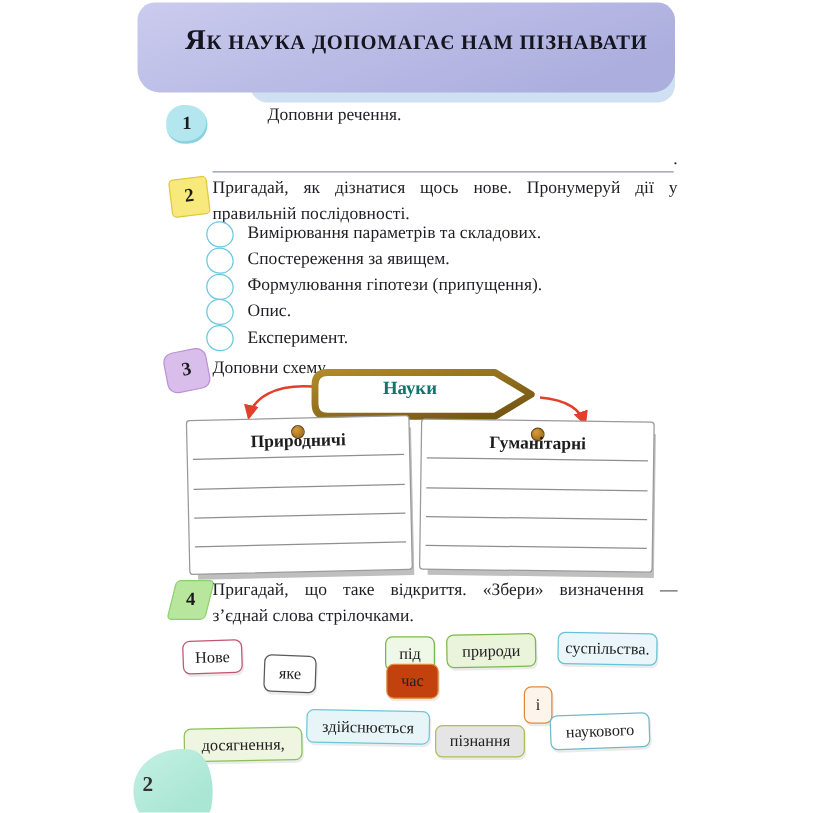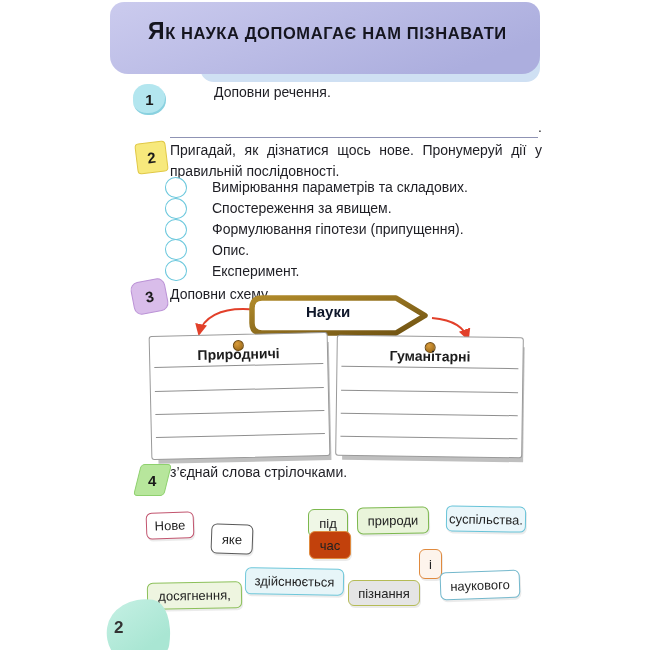--- a/index.html
+++ b/index.html
@@ -1,17 +1,17 @@
 <!DOCTYPE html>
 <html style="--banner-bg-top: #cbcbee; --banner-bg-bottom: #acaede; --banner-underlay: #cfe0f3; --badge1-bg: #b3e6ef; --badge2-bg: #f7e97c; --badge2-border: #e0c845; --badge3-bg: #d9bdea; --badge3-border: #bb92d6; --badge4-bg: #b7e69c; --badge4-border: #8ed06e; --circle-border: #6cc8dd; --sign-border: #8f6c1a; --arrow-red: #e2402a; --card-border: #9a9a9a; --rule-line: #8f8f8f; --pin: #a8731e; --text: #1e1e24; --blank-line: #8f93b4; --page-blob: #a9e6d3;"><head>
 <meta charset="utf-8">
 <style>
   html,body{margin:0;padding:0;background:#ffffff;}
   .page{position:relative;width:636px;height:650px;overflow:hidden;
-        font-family:Liberation Sans, sans-serif;color:var(--text,#1e1e24);}
+        font-family:Liberation Serif, serif;color:var(--text,#1e1e24);}
   .abs{position:absolute;}
 
   
   .banner-underlay{left:200px;top:24px;width:340px;height:58px;border-radius:14px;
       background:var(--banner-underlay);}
   .banner{left:110px;top:2px;width:430px;height:72px;border-radius:0 0 18px 18px;
       background:linear-gradient(160deg,var(--banner-bg-top) 0%,var(--banner-bg-bottom) 85%);
       border-top-left-radius:14px;border-top-right-radius:14px;}
   .banner-text{padding:18px 0 0 38px;font-weight:bold;font-size:16.5px;line-height:23px;
       letter-spacing:.6px;text-transform:uppercase;color:#15151f;}
@@ -34,25 +34,25 @@
   .task-text{font-size:14px;line-height:21px;color:var(--text);}
   .jline{text-align:justify;text-align-last:justify;}
   .blank{border-bottom:1.4px solid var(--blank-line);}
   .row-flex{display:flex;align-items:flex-end;}
   .fill{flex:1 1 auto;}
 
   
   .check-row{display:flex;align-items:center;height:20.8px;}
   .check-circle{width:20px;height:19px;border:1.7px solid var(--circle-border);
       border-radius:50% 55% 50% 52%;background:#fff;flex:0 0 auto;}
-  .check-label{margin-left:25px;font-size:14px;white-space:nowrap;}
+  .check-label{margin-left:11px;font-size:14px;white-space:nowrap;}
 
   
   .sign-label{left:268px;top:303px;width:120px;text-align:center;font-size:15px;
-      font-weight:600;color:#0f172a;}
+      font-weight:600;color:#0f766e;}
   .card{background:#fff;border:1.6px solid var(--card-border);border-radius:3px;
       box-shadow:4px 7px 0 -3px #bfbfbf;}
   .card-left{left:150px;top:334px;width:177px;height:122px;transform:rotate(-1.3deg);}
   .card-right{left:336px;top:336px;width:185px;height:119px;transform:rotate(.8deg);}
   .pin{position:absolute;top:5px;left:50%;margin-left:-6px;width:11px;height:11px;
       border-radius:50%;background:radial-gradient(circle at 35% 30%,#d99c3c,var(--pin) 70%);
       border:1px solid #6e4a12;box-sizing:border-box;}
   .card-title{position:absolute;top:11px;left:0;width:100%;text-align:center;
       font-size:14px;font-weight:600;color:#1c1c1c;}
   .rule{position:absolute;left:4px;right:4px;height:0;border-bottom:1.2px solid var(--rule-line);}
@@ -154,20 +154,21 @@
     <div class="rule" style="top:30px"></div>
     <div class="rule" style="top:54px"></div>
     <div class="rule" style="top:77px"></div>
     <div class="rule" style="top:100px"></div>
   </div>
 
   <div class="abs badge badge4">
     <span>4</span>
   </div>
   <div class="abs task-text" style="left:170px;top:462px;width:372px;">
+    <div class="jline">Пригадай, що таке відкриття. «Збери» визначення —</div>
     <div>з’єднай слова стрілочками.</div>
   </div>
 
   <div class="abs tile" style="left: 146px; top: 512px; width: 48px; height: 27px; transform: rotate(-2deg); border-color: rgb(194, 85, 111); background: rgb(255, 255, 255);">
       <span>Нове</span>
     </div>
   <div class="abs tile" style="left: 211px; top: 524px; width: 42px; height: 30px; transform: rotate(2deg); border-color: rgb(90, 90, 90); background: rgb(255, 255, 255);">
       <span>яке</span>
     </div>
   <div class="abs tile" style="left: 266px; top: 509px; width: 40px; height: 28px; border-color: rgb(124, 184, 78); background: rgb(239, 247, 230); margin-left: 42px;">

